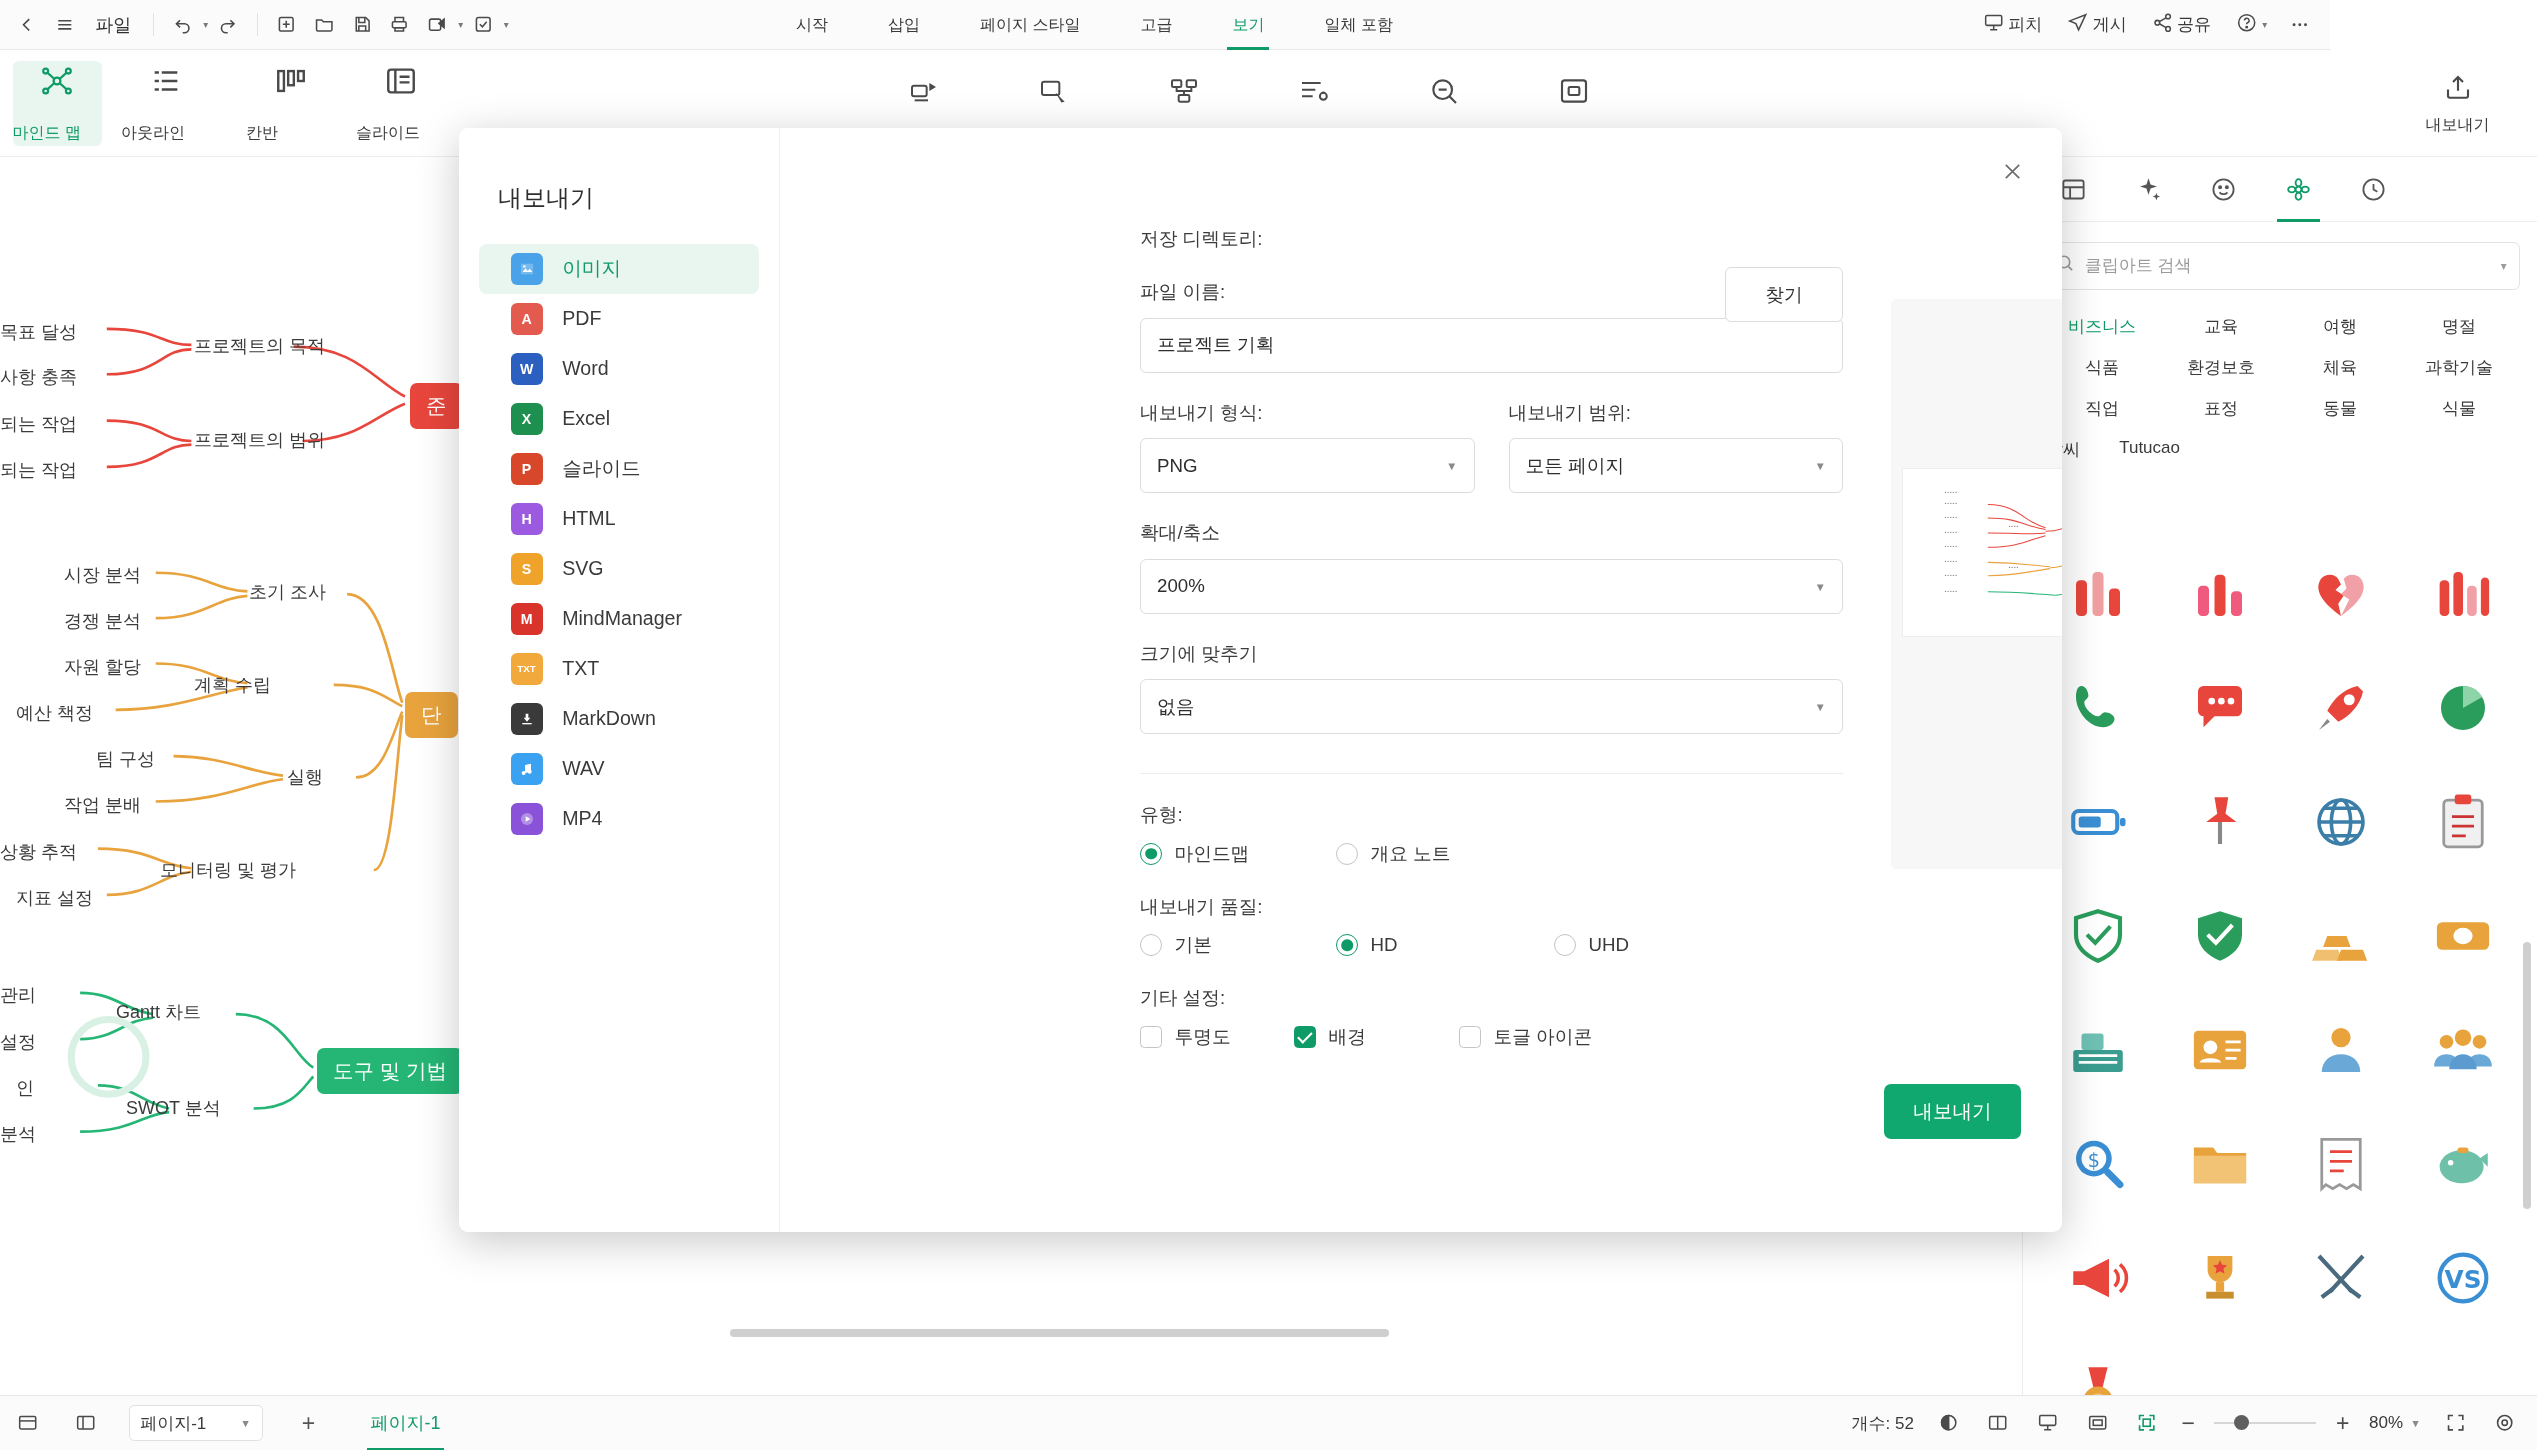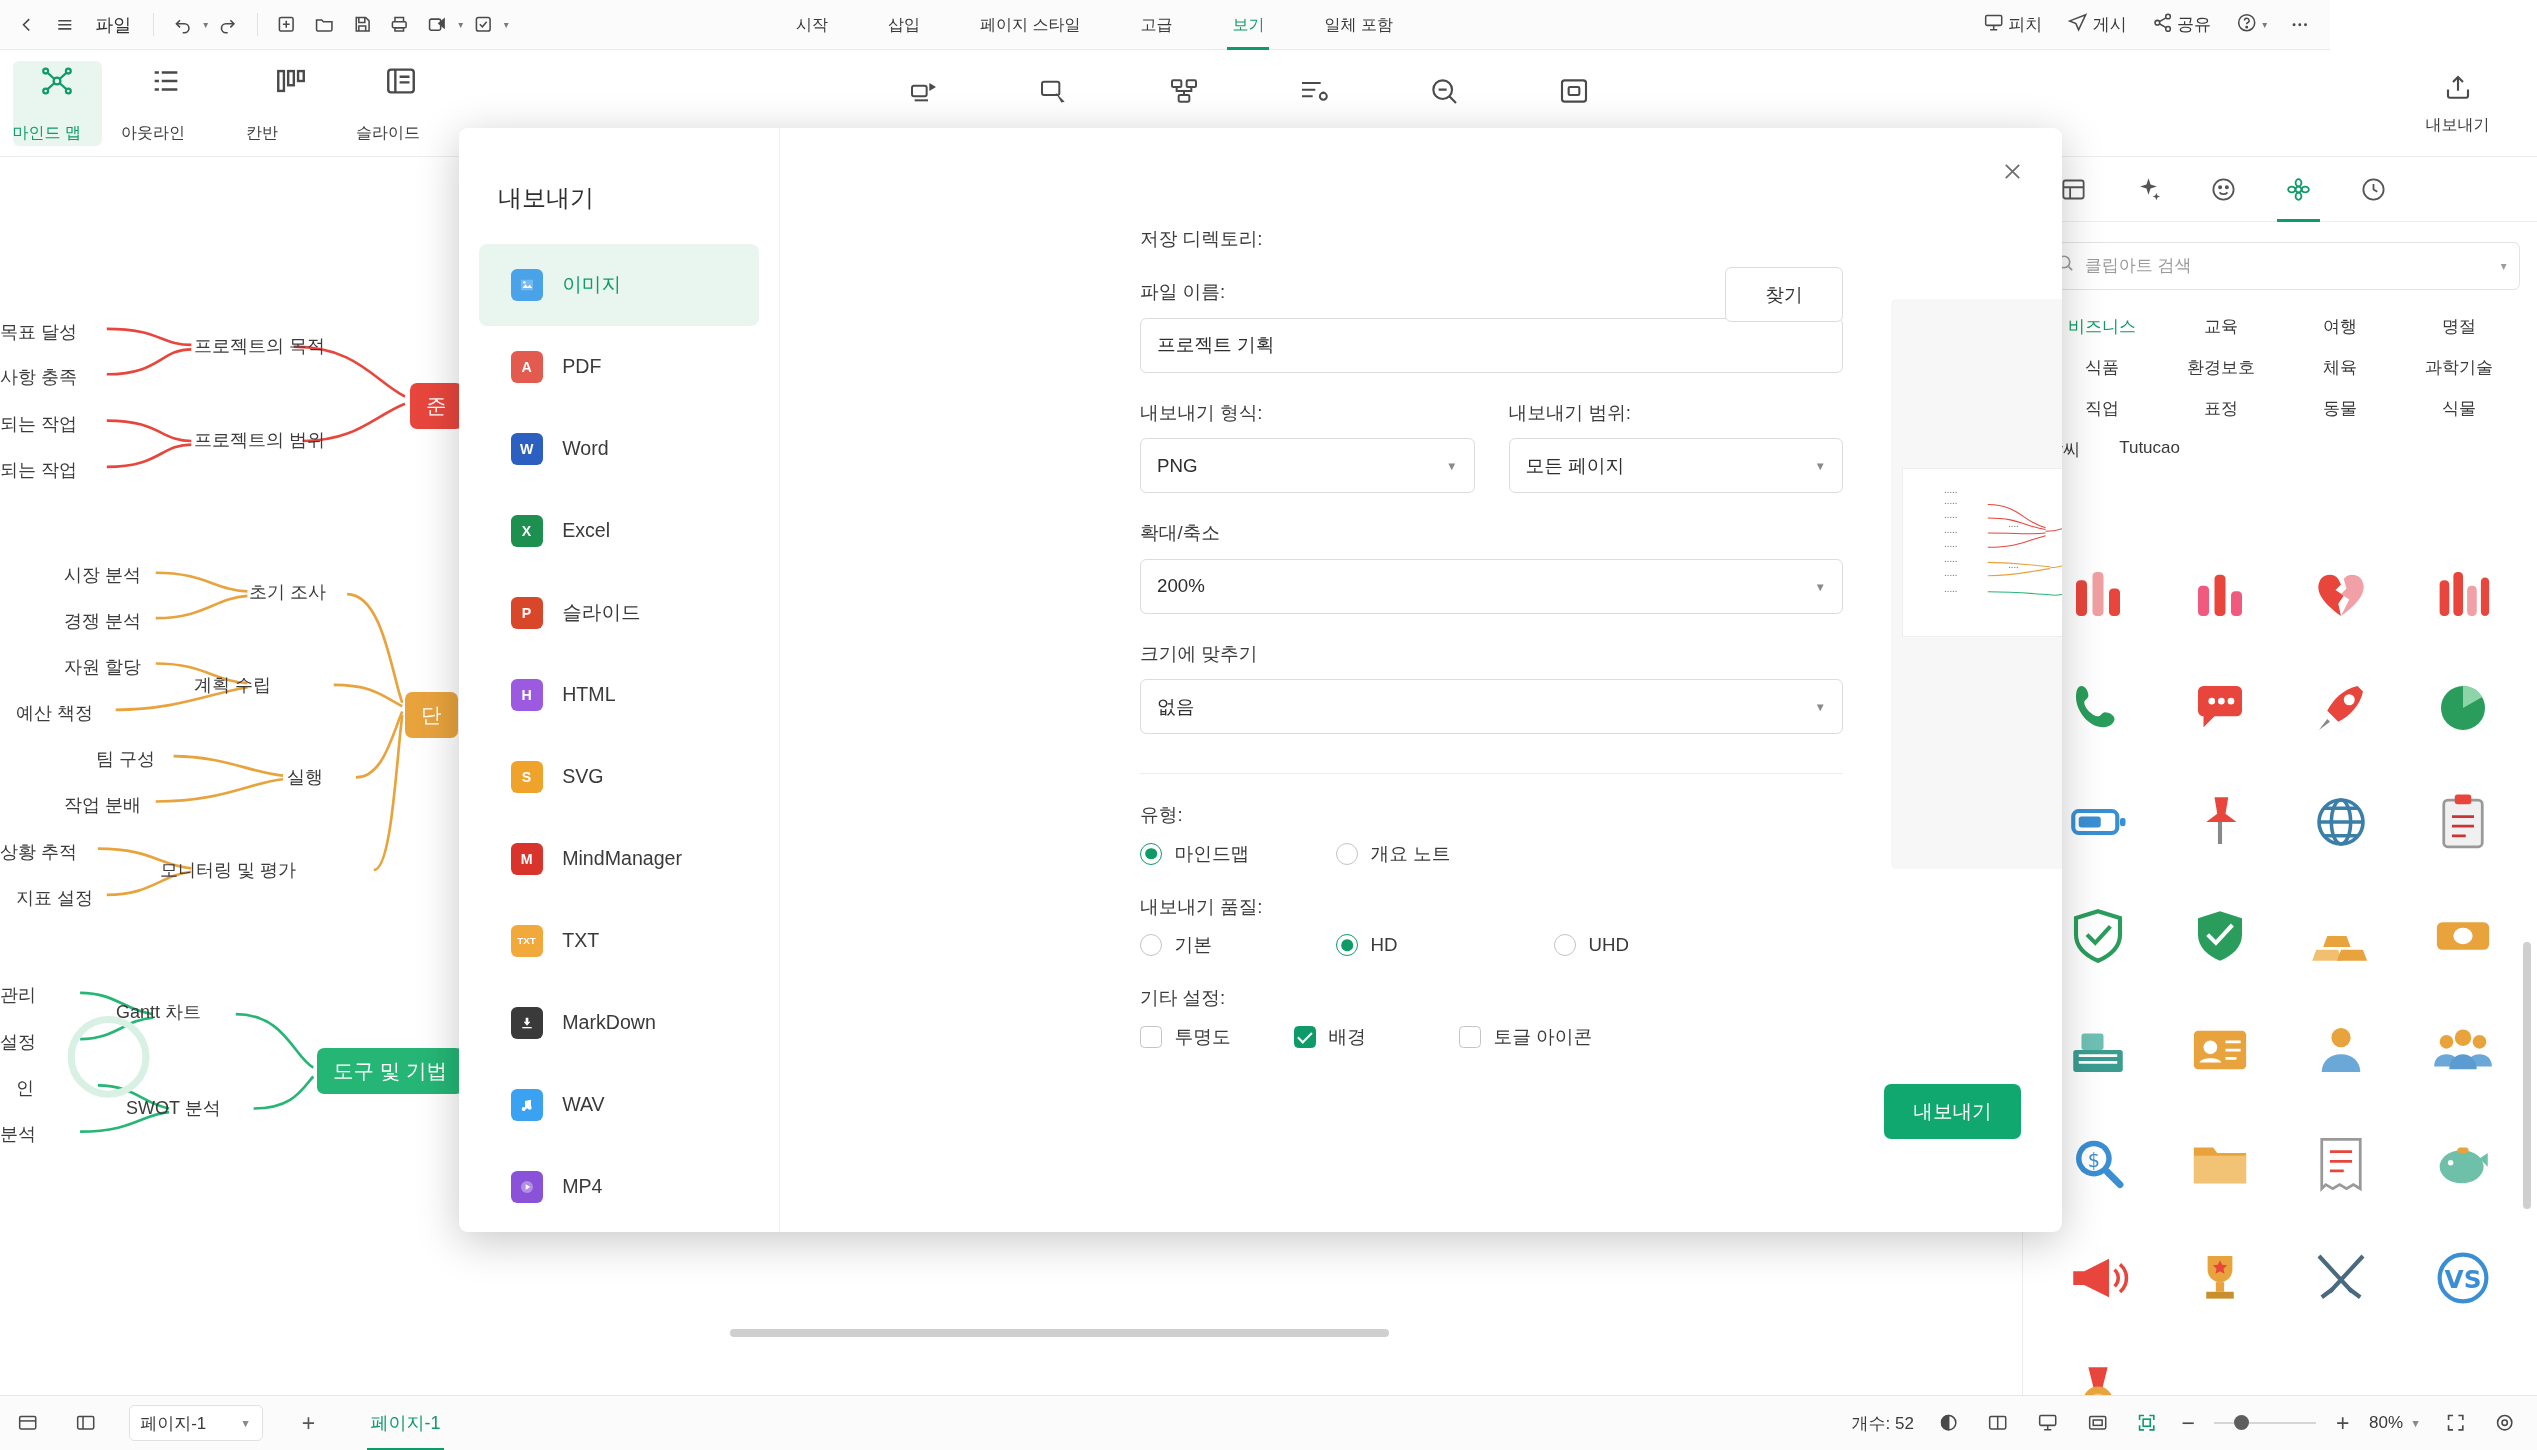--- a/index.html
+++ b/index.html
@@ -140,21 +140,21 @@
   
   .overlay { position:absolute; inset:0; background:transparent; }
   .modal {
     position:absolute; left:459px; top:128px; width:1603px; height:1104px;
     background:#fff; border-radius:9px; box-shadow:0 9px 43px rgba(0,0,0,.22);
     display:flex; overflow:hidden;
   }
   .modal-left { width:321px; background:#fff; border-right:0.9px solid #efefef; padding-top:19.6px; }
   .modal-title { font-size:24px; color:#2e2e2e; padding:34px 0 30px 39px; font-weight:normal; }
   .fmt-item {
-    height:82px; display:flex; align-items:center; gap:19.6px; padding-left:32px; margin:0 19.6px;
+    height:50px; display:flex; align-items:center; gap:19.6px; padding-left:32px; margin:0 19.6px;
     border-radius:8px; font-size:19.6px; color:#3a3a3a;
   }
   .fmt-item.sel { background:#e9f6f0; color:#0f9b67; }
   .fmt-ico { width:32px; height:32px; border-radius:6.2px; display:flex; align-items:center; justify-content:center;
     color:#fff; font-size:14.2px; font-weight:bold; }
 
   .modal-right { flex:1; position:relative; padding:53px 0 0 0; }
   .close-x { position:absolute; right:32px; top:25px; width:36px; height:36px; display:flex; align-items:center; justify-content:center;
     font-size:27px; color:#6d6d6d; }
 

